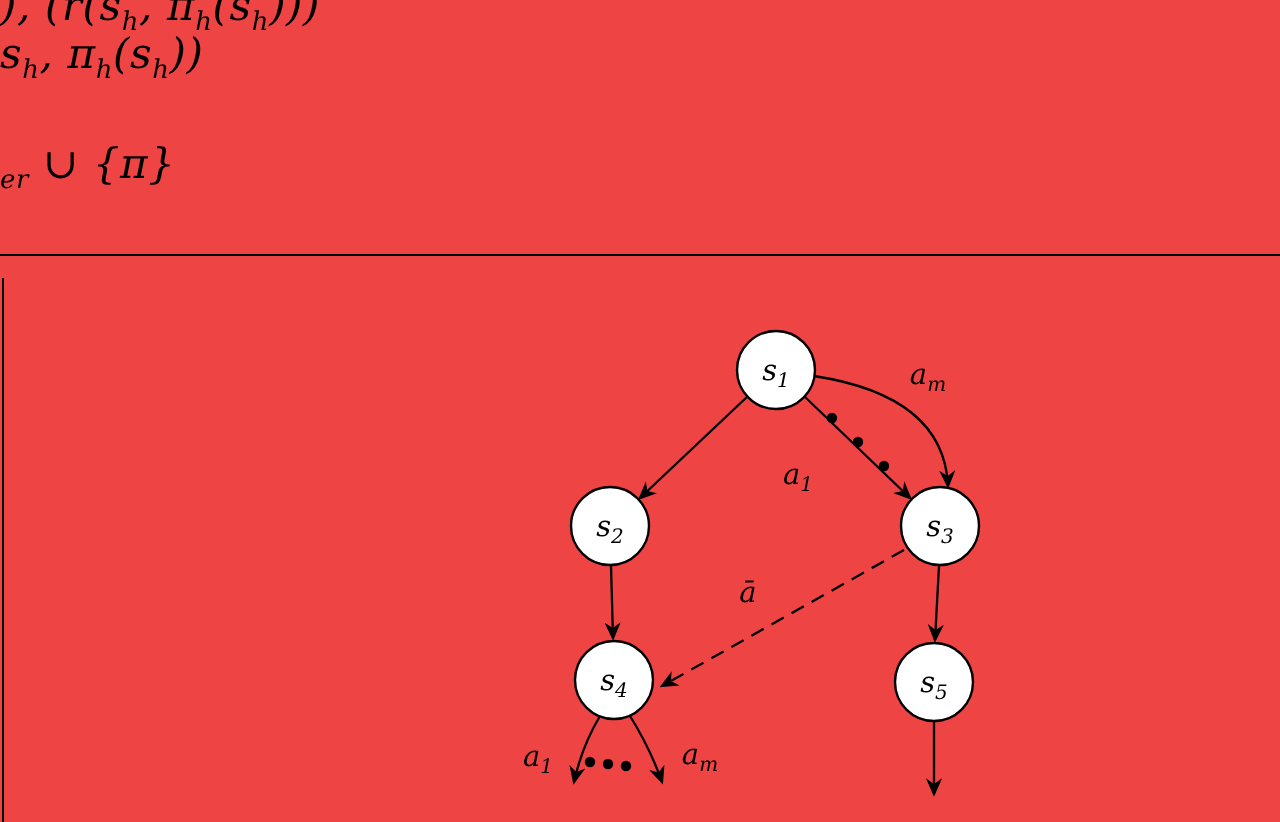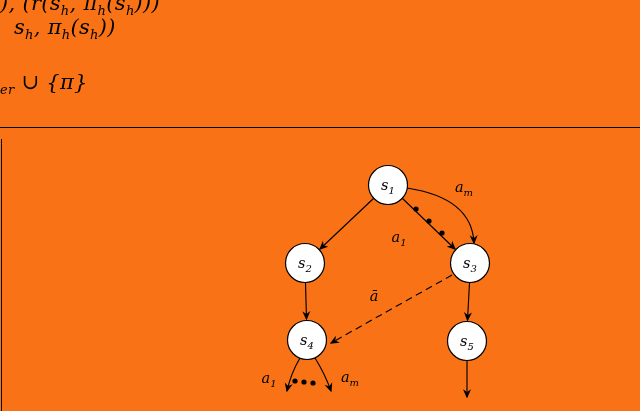--- a/index.html
+++ b/index.html
@@ -1,37 +1,37 @@
 <!DOCTYPE html>
 <html><head>
 <meta charset="utf-8">
 <style>
   html,body{margin:0;padding:0;background:#ffffff;}
   .page{
     position:relative;
     width:640px;height:411px;
-    background:#f97316;
+    background:#ef4444;
     overflow:hidden;
     font-family:"DejaVu Serif","DejaVu Sans",serif;
     color:#000;
   }
   .frag{
     position:absolute;left:0;
     font-style:italic;
     font-size:21px;
     white-space:nowrap;
     letter-spacing:0.3px;
   }
   .frag sub{
     font-size:13px;
     font-style:italic;
     line-height:0;
   }
   .frag1{top:-9px;}
-  .frag2{top:15px;padding-left:14px;}
+  .frag2{top:15px;}
   .frag3{top:70px;text-align:right;}
   .hrule{
     position:absolute;left:0;top:127px;
     width:640px;height:1.3px;background:#000;
   }
   .vrule{
     position:absolute;left:1px;top:139px;
     width:1.3px;height:272px;background:#000;
   }
   svg{position:absolute;left:0;top:0;}

